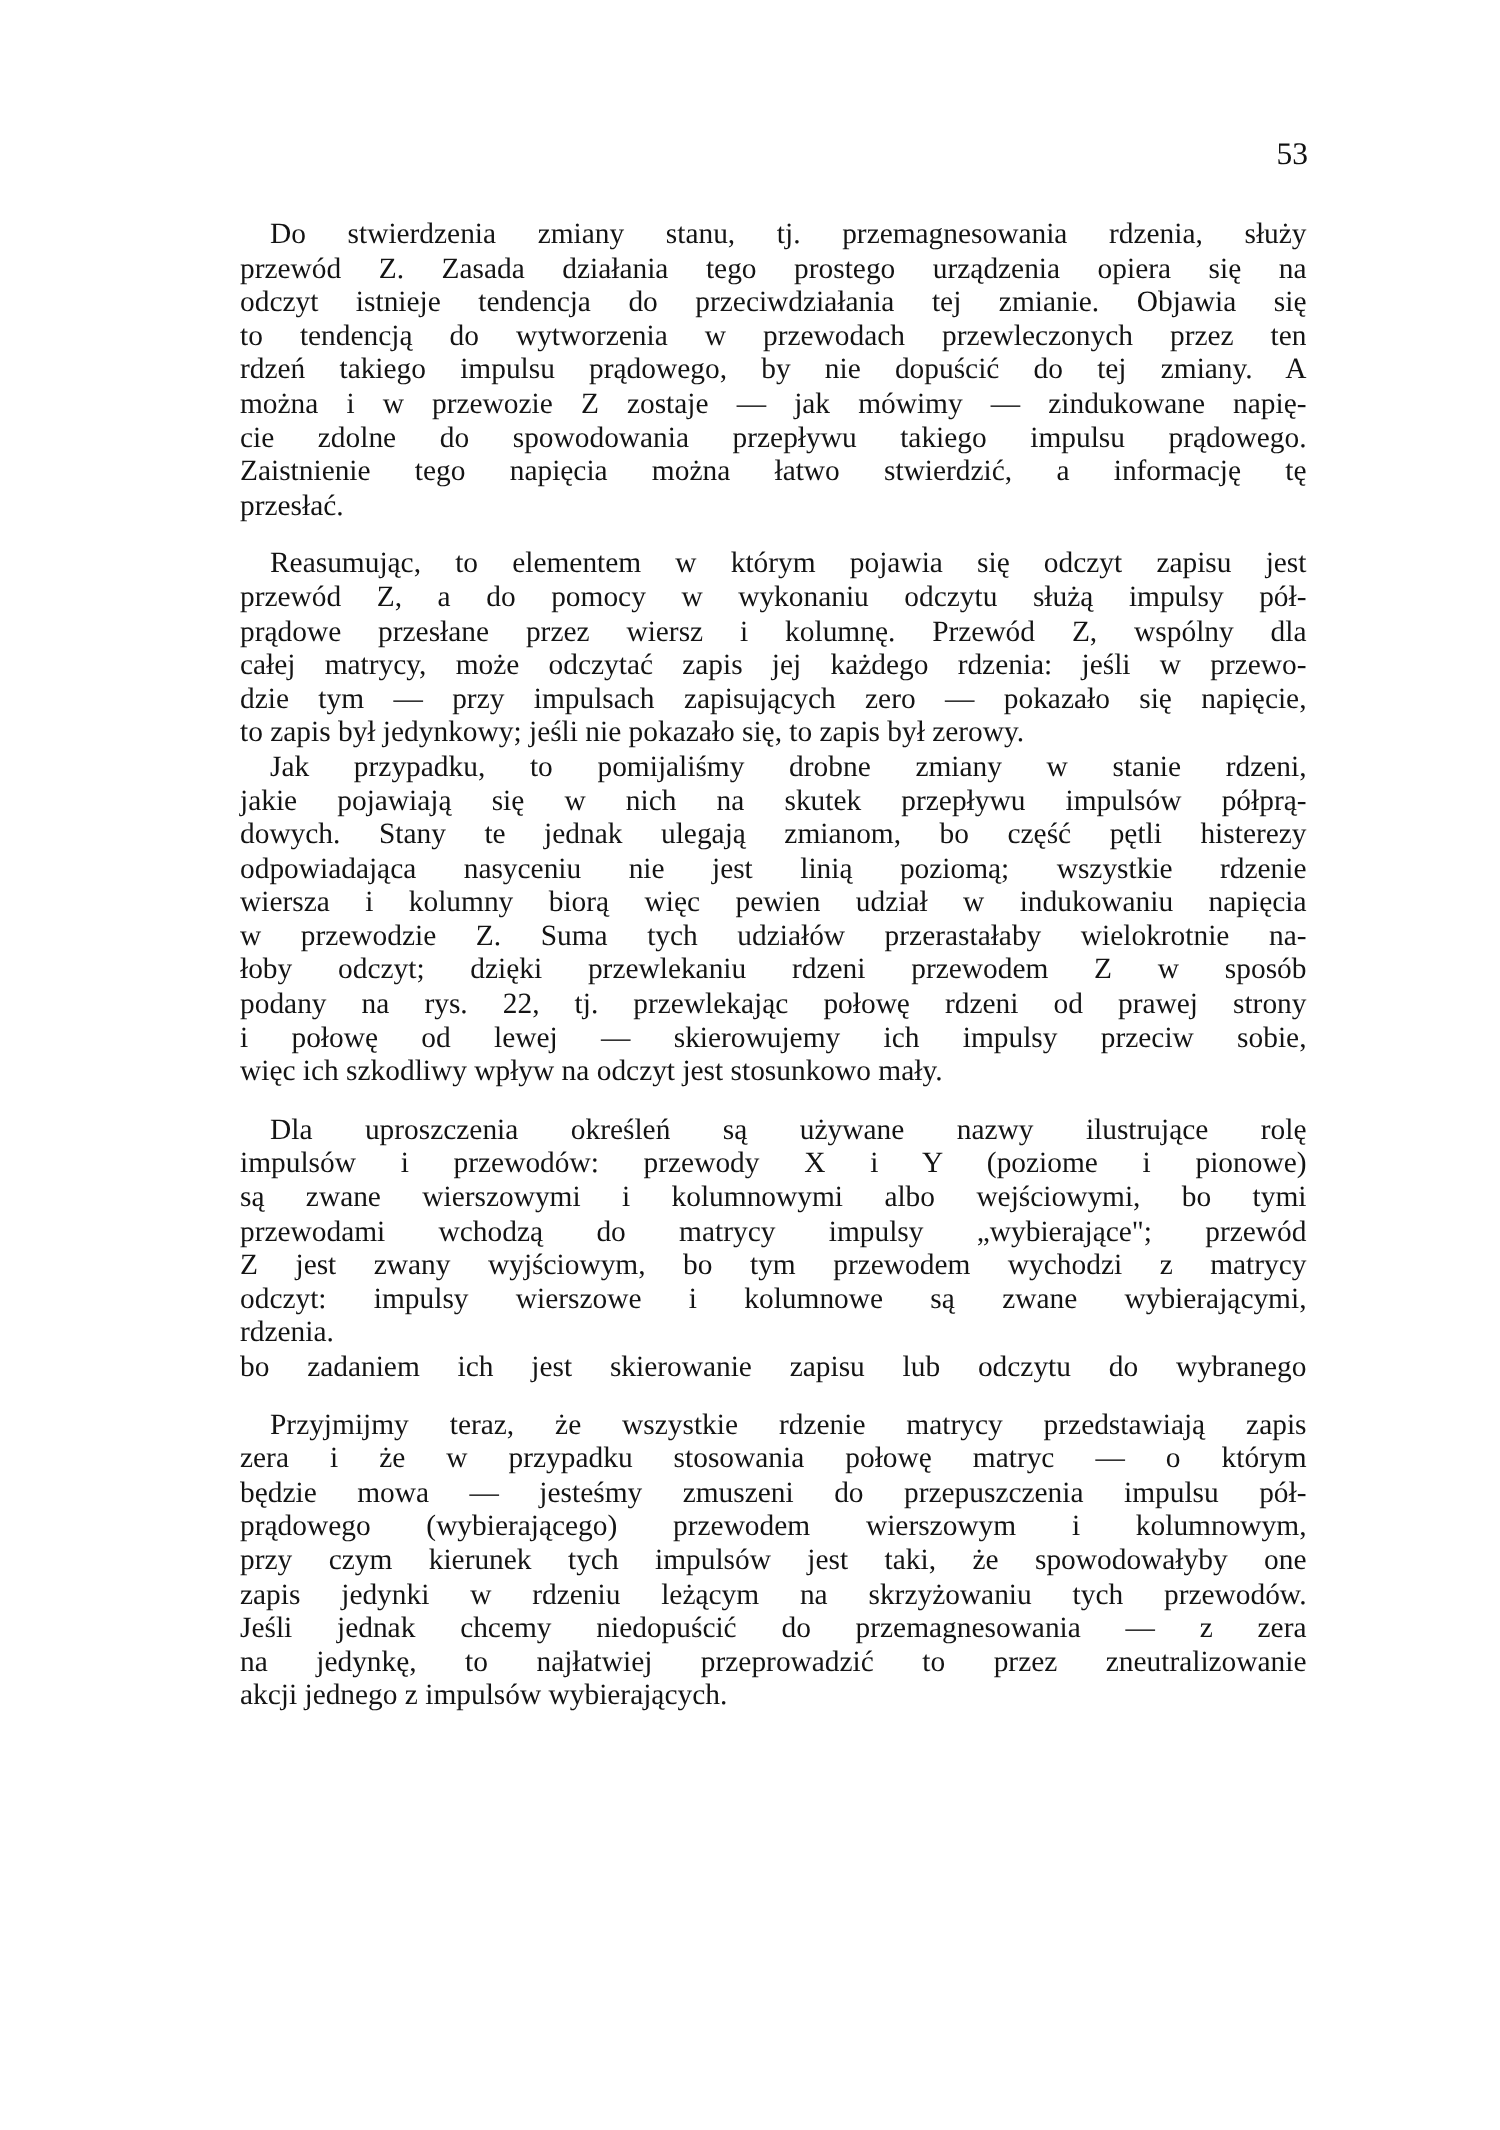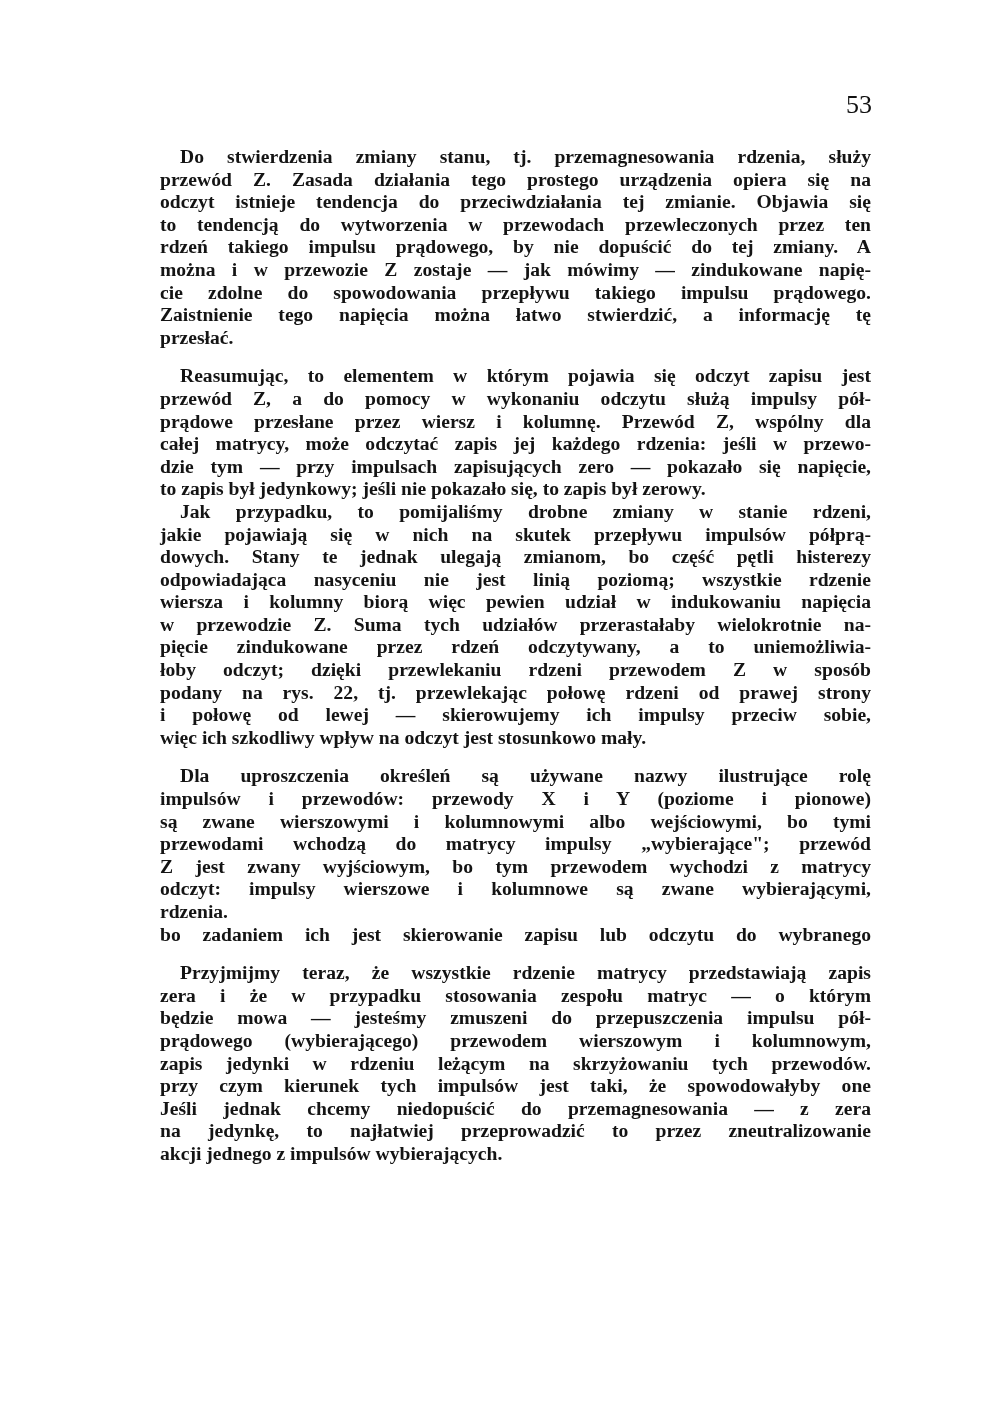--- a/index.html
+++ b/index.html
@@ -1,29 +1,29 @@
 <!DOCTYPE html>
 <html><head>
 <meta charset="utf-8">
 <style>
   html, body { margin: 0; padding: 0; background: #ffffff; }
   body { width: 1000px; height: 1420px; position: relative; overflow: hidden; }
   .page { position: absolute; left: 0; top: 0; width: 1000px; height: 1420px; background: #fff; }
   .page-number {
     position: absolute; top: 90px; left: 820px; width: 52px; text-align: right;
-    font-family: "Liberation Serif", "DejaVu Serif", serif; font-size: 26px; color: #111;
+    font-family: "Liberation Serif", "DejaVu Serif", serif; font-size: 21px; color: #111;
   }
   .body-text {
     position: absolute; left: 160px; width: 711px; top: 146px;
     font-family: "Liberation Serif", "DejaVu Serif", serif; font-size: 19.6px; line-height: 22.6px; color: #141414;
   }
   .line { display: block; height: 22.6px; white-space: nowrap; text-align: justify; text-align-last: justify; }
   .line.last { text-align-last: left; }
   .line.indent { padding-left: 20px; }
-  .para { display: block; font-weight: bold; }
+  .para { display: block; }
   .gap-lg { margin-top: 16px; }
 </style>
 </head>
 <body>
 
 <div class="page">
   <div class="page-number">53</div>
 
   <div class="body-text">
 
@@ -48,43 +48,42 @@
       <span class="line last">to zapis był jedynkowy; jeśli nie pokazało się, to zapis był zerowy.</span>
     </div>
 
     <div class="para">
       <span class="line indent">Jak przypadku, to pomijaliśmy drobne zmiany w stanie rdzeni,</span>
       <span class="line">jakie pojawiają się w nich na skutek przepływu impulsów półprą-</span>
       <span class="line">dowych. Stany te jednak ulegają zmianom, bo część pętli histerezy</span>
       <span class="line">odpowiadająca nasyceniu nie jest linią poziomą; wszystkie rdzenie</span>
       <span class="line">wiersza i kolumny biorą więc pewien udział w indukowaniu napięcia</span>
       <span class="line">w przewodzie Z. Suma tych udziałów przerastałaby wielokrotnie na-</span>
-      <span class="line">pięcie zindukowane przez rdzeń odczytywany, a to uniemożliwia-</span>
       <span class="line">łoby odczyt; dzięki przewlekaniu rdzeni przewodem Z w sposób</span>
       <span class="line">podany na rys. 22, tj. przewlekając połowę rdzeni od prawej strony</span>
       <span class="line">i połowę od lewej — skierowujemy ich impulsy przeciw sobie,</span>
       <span class="line last">więc ich szkodliwy wpływ na odczyt jest stosunkowo mały.</span>
     </div>
 
     <div class="para gap-lg">
       <span class="line indent">Dla uproszczenia określeń są używane nazwy ilustrujące rolę</span>
       <span class="line">impulsów i przewodów: przewody X i Y (poziome i pionowe)</span>
       <span class="line">są zwane wierszowymi i kolumnowymi albo wejściowymi, bo tymi</span>
       <span class="line">przewodami wchodzą do matrycy impulsy „wybierające"; przewód</span>
       <span class="line">Z jest zwany wyjściowym, bo tym przewodem wychodzi z matrycy</span>
       <span class="line">odczyt: impulsy wierszowe i kolumnowe są zwane wybierającymi,</span>
       <span class="line last">rdzenia.</span>
       <span class="line">bo zadaniem ich jest skierowanie zapisu lub odczytu do wybranego</span>
     </div>
 
     <div class="para gap-lg">
       <span class="line indent">Przyjmijmy teraz, że wszystkie rdzenie matrycy przedstawiają zapis</span>
-      <span class="line">zera i że w przypadku stosowania zespołu matryc — o którym</span>
+      <span class="line">zera i że w przypadku stosowania połowę matryc — o którym</span>
       <span class="line">będzie mowa — jesteśmy zmuszeni do przepuszczenia impulsu pół-</span>
       <span class="line">prądowego (wybierającego) przewodem wierszowym i kolumnowym,</span>
+      <span class="line">przy czym kierunek tych impulsów jest taki, że spowodowałyby one</span>
       <span class="line">zapis jedynki w rdzeniu leżącym na skrzyżowaniu tych przewodów.</span>
-      <span class="line">przy czym kierunek tych impulsów jest taki, że spowodowałyby one</span>
       <span class="line">Jeśli jednak chcemy niedopuścić do przemagnesowania — z zera</span>
       <span class="line">na jedynkę, to najłatwiej przeprowadzić to przez zneutralizowanie</span>
       <span class="line last">akcji jednego z impulsów wybierających.</span>
     </div>
   </div>
 </div>
 
 </body></html>

